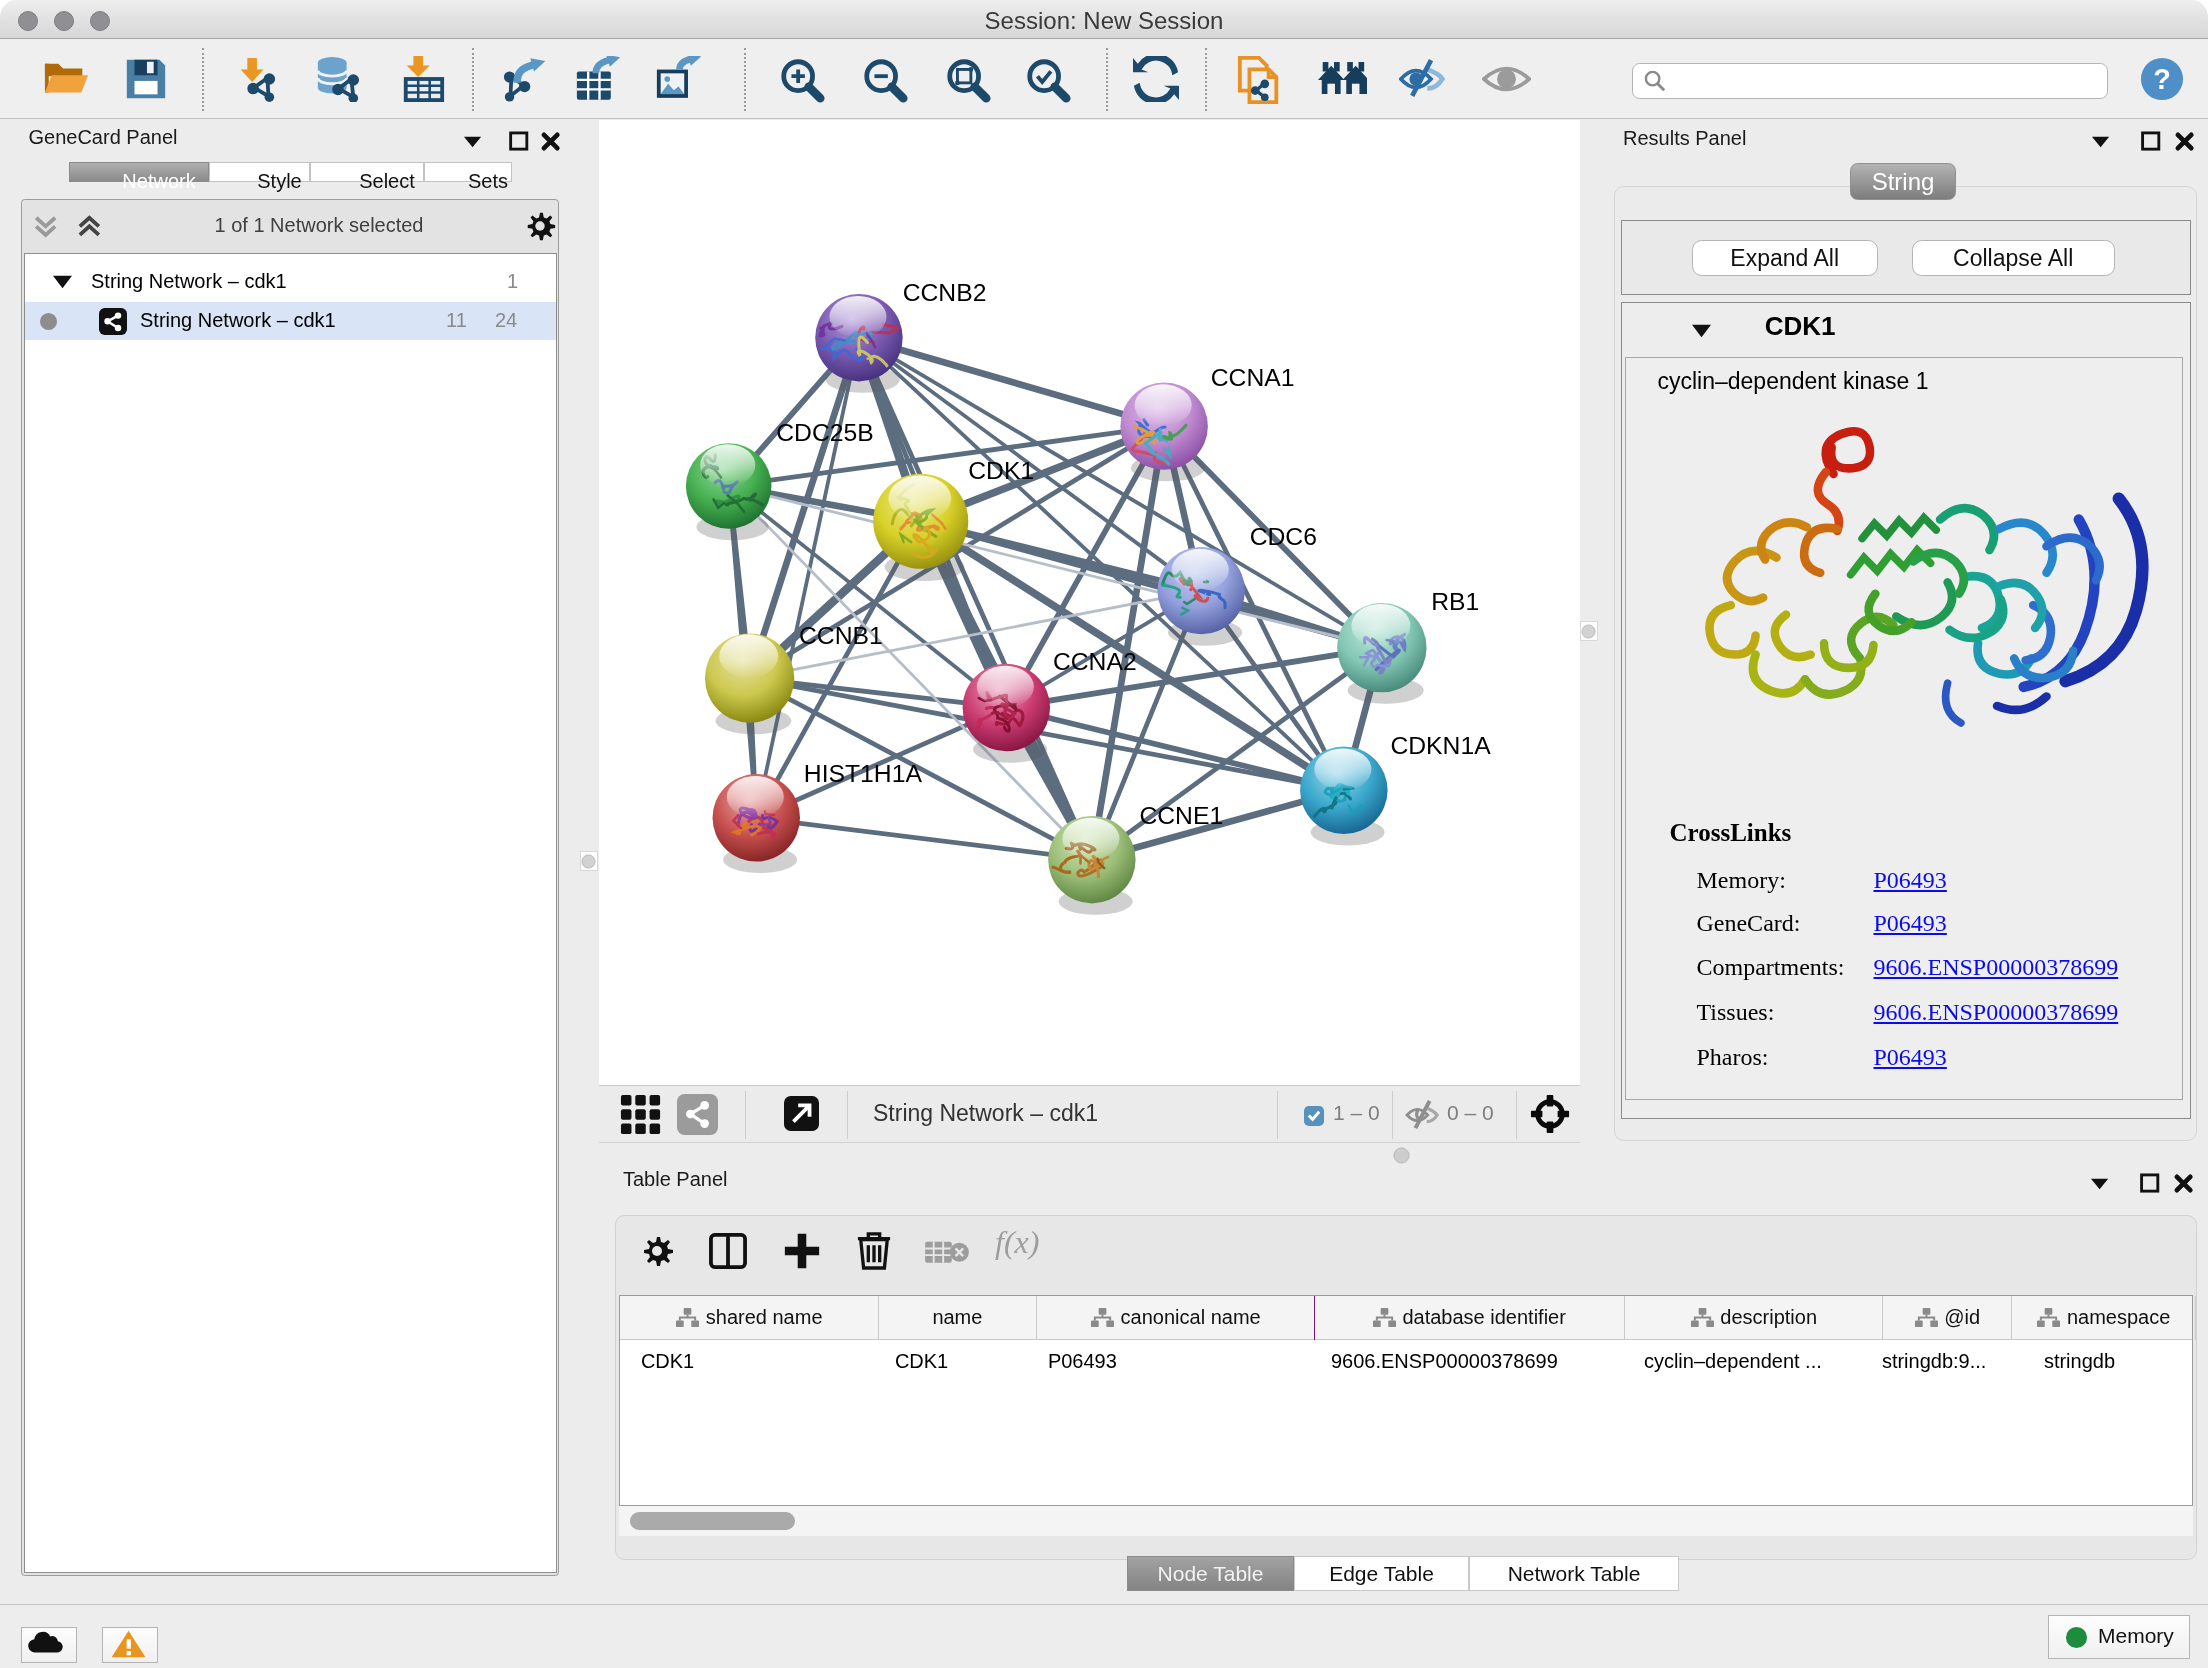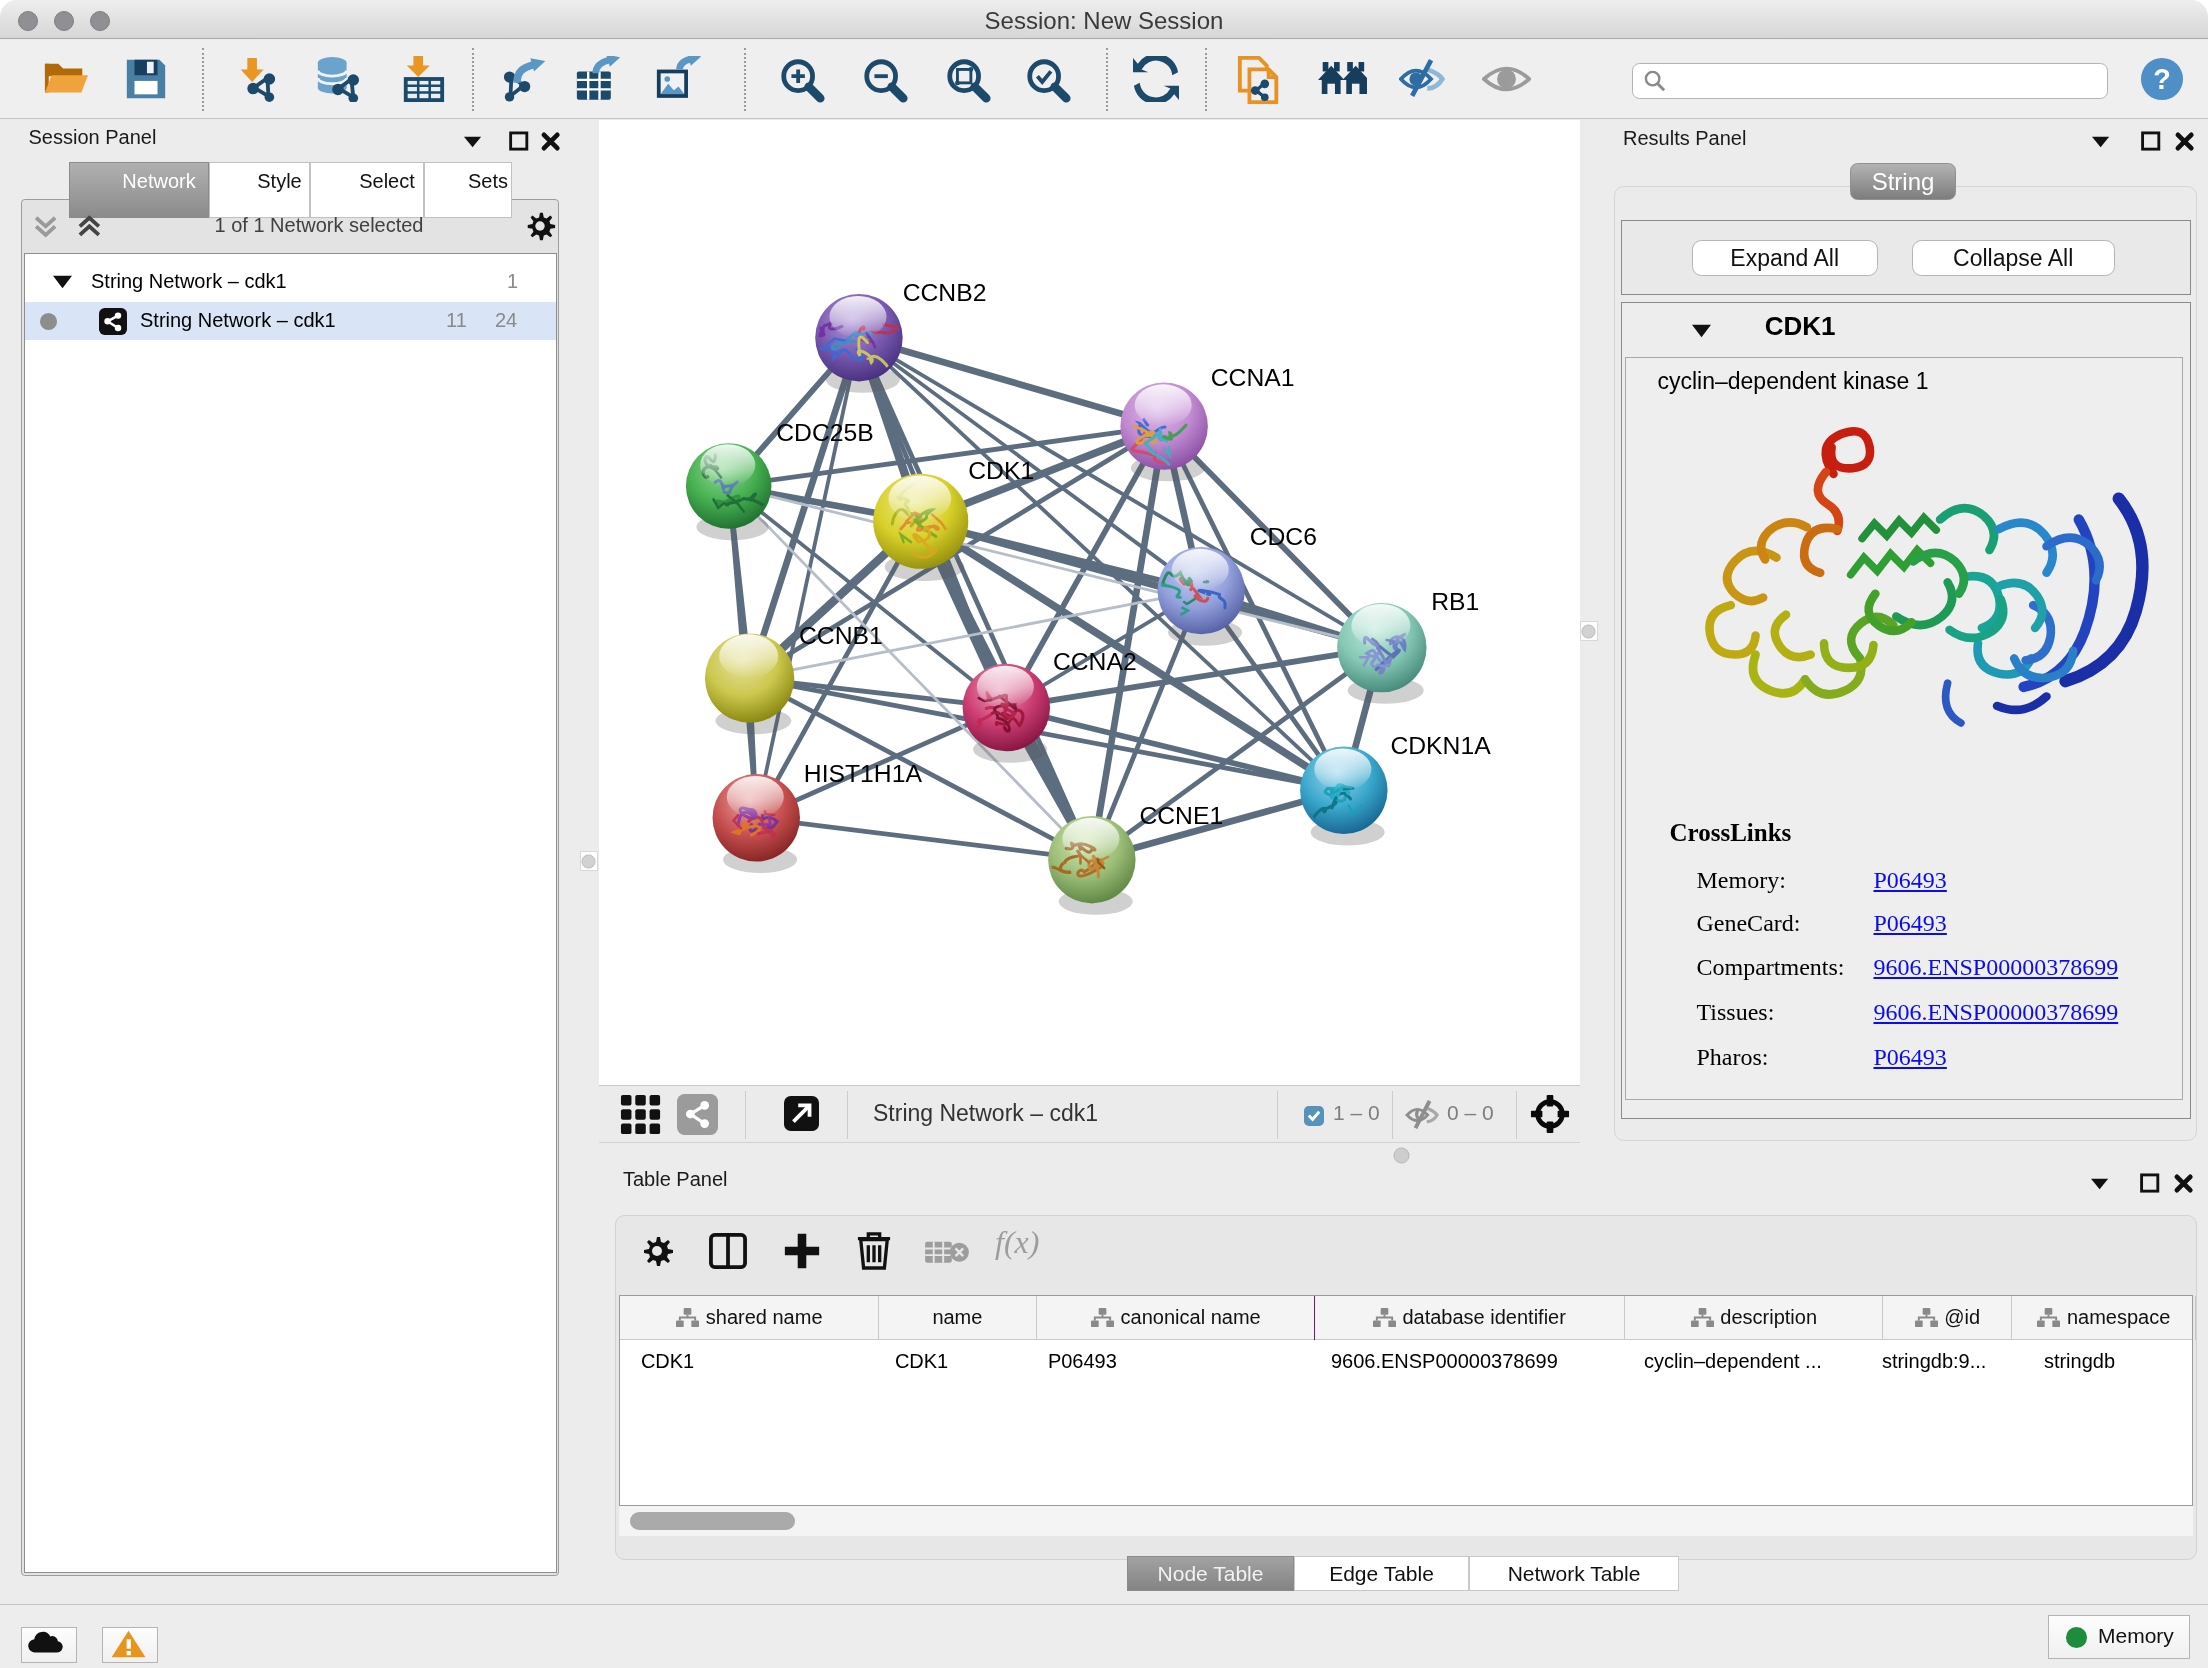--- a/index.html
+++ b/index.html
@@ -12,21 +12,21 @@
 .tl { position:absolute; top:10.5px; width:20px; height:20px; border-radius:50%; background:#8f8f94; border:1px solid #7e7e83; }
 #title { position:absolute; top:6.7px; left:0; width:2208px; text-align:center; font-size:24px; color:#3a3a3a; }
 
 #toolbar { position:absolute; left:0; top:40px; width:2208px; height:79px; background:#efefef; border-bottom:1.9px solid #c3c3c3; }
 .tsep { position:absolute; top:7.6px; height:63px; width:0; border-left:2.9px dotted #9a9a9a; }
 .ticon { position:absolute; top:16px; }
 
 #cp-title { position:absolute; left:28.5px; top:126px; font-size:20px; color:#1a1a1a; }
 .ph-icons { position:absolute; }
 #cp-frame { position:absolute; left:21px; top:199px; width:538px; height:1377px; background:#e3e3e3; border:1.9px solid #9c9c9c; border-radius:3.8px; }
-.tab { position:absolute; top:162px; height:56px; background:#fff; border:1px solid #c2c2c2; color:#111; font-size:20px; text-align:center; line-height:36px;padding-left:40px; }
+.tab { position:absolute; top:162px; height:20px; background:#fff; border:1px solid #c2c2c2; color:#111; font-size:20px; text-align:center; line-height:36px;padding-left:40px; }
 .tab.sel { background:linear-gradient(#b0b0b0,#8b8b8b); color:#fff; border-color:#8b8b8b; }
 #cp-sub { position:absolute; left:23px; top:201px; width:535px; height:52px; }
 #cp-subtext { position:absolute; left:28.5px; top:13.3px; width:100%; text-align:center; font-size:20px; color:#404040; }
 #cp-list { position:absolute; left:24px; top:253px; width:533px; height:1320px; background:#fff; border:1px solid #8d8d8d; }
 .cprow1 { position:absolute; left:0; top:9.5px; width:100%; height:38px; font-size:20px; color:#000; }
 .cprow2 { position:absolute; left:0; top:48px; width:100%; height:38px; background:#d9e4f7; font-size:20px; color:#000; }
 
 #canvas { position:absolute; left:599px; top:120px; width:981px; height:965px; background:#fff; }
 #canvasbar { position:absolute; left:599px; top:1085px; width:981px; height:58px; background:#ebebeb; border-top:1.9px solid #c8c8c8; border-bottom:1.9px solid #d2d2d2; }
 .cbsep { position:absolute; top:4.8px; height:48px; width:0; border-left:1.9px solid #cccccc; }
@@ -209,21 +209,21 @@
       <circle cx="10" cy="10" r="7" fill="none" stroke="#8a8a8a" stroke-width="2.5"></circle>
       <path d="M15 15 L22 22" stroke="#8a8a8a" stroke-width="3"></path>
     </svg>
   </div>
   <svg class="ticon" style="left:2140px; top:17px;" width="44" height="44" viewBox="0 0 46 46">
     <circle cx="23" cy="23" r="22" fill="#4d8fc6"></circle>
     <text x="23" y="33" font-size="30" font-weight="bold" fill="#fff" text-anchor="middle" font-family="Liberation Sans">?</text>
   </svg>
 </div>
 <div id="controlpanel">
-  <div id="cp-title">Session Panel</div>
+  <div id="cp-title">GeneCard Panel</div>
   <svg class="ph-icons" style="left:464px; top:131px;" width="99" height="21" viewBox="0 0 104 22">
     <path d="M0 6 L18 6 L9 17 z" fill="#111"></path>
     <rect x="49" y="2" width="17" height="17" fill="none" stroke="#111" stroke-width="3"></rect>
     <path d="M84 4 L98 18 M98 4 L84 18" stroke="#111" stroke-width="5" stroke-linecap="round"></path>
   </svg>
   <div id="cp-frame"></div>
   <div class="tab sel" style="left:69px; width:140px;">Network</div>
   <div class="tab" style="left:209px; width:101px;">Style</div>
   <div class="tab" style="left:310px; width:114px;">Select</div>
   <div class="tab" style="left:424px; width:88px;">Sets</div>

